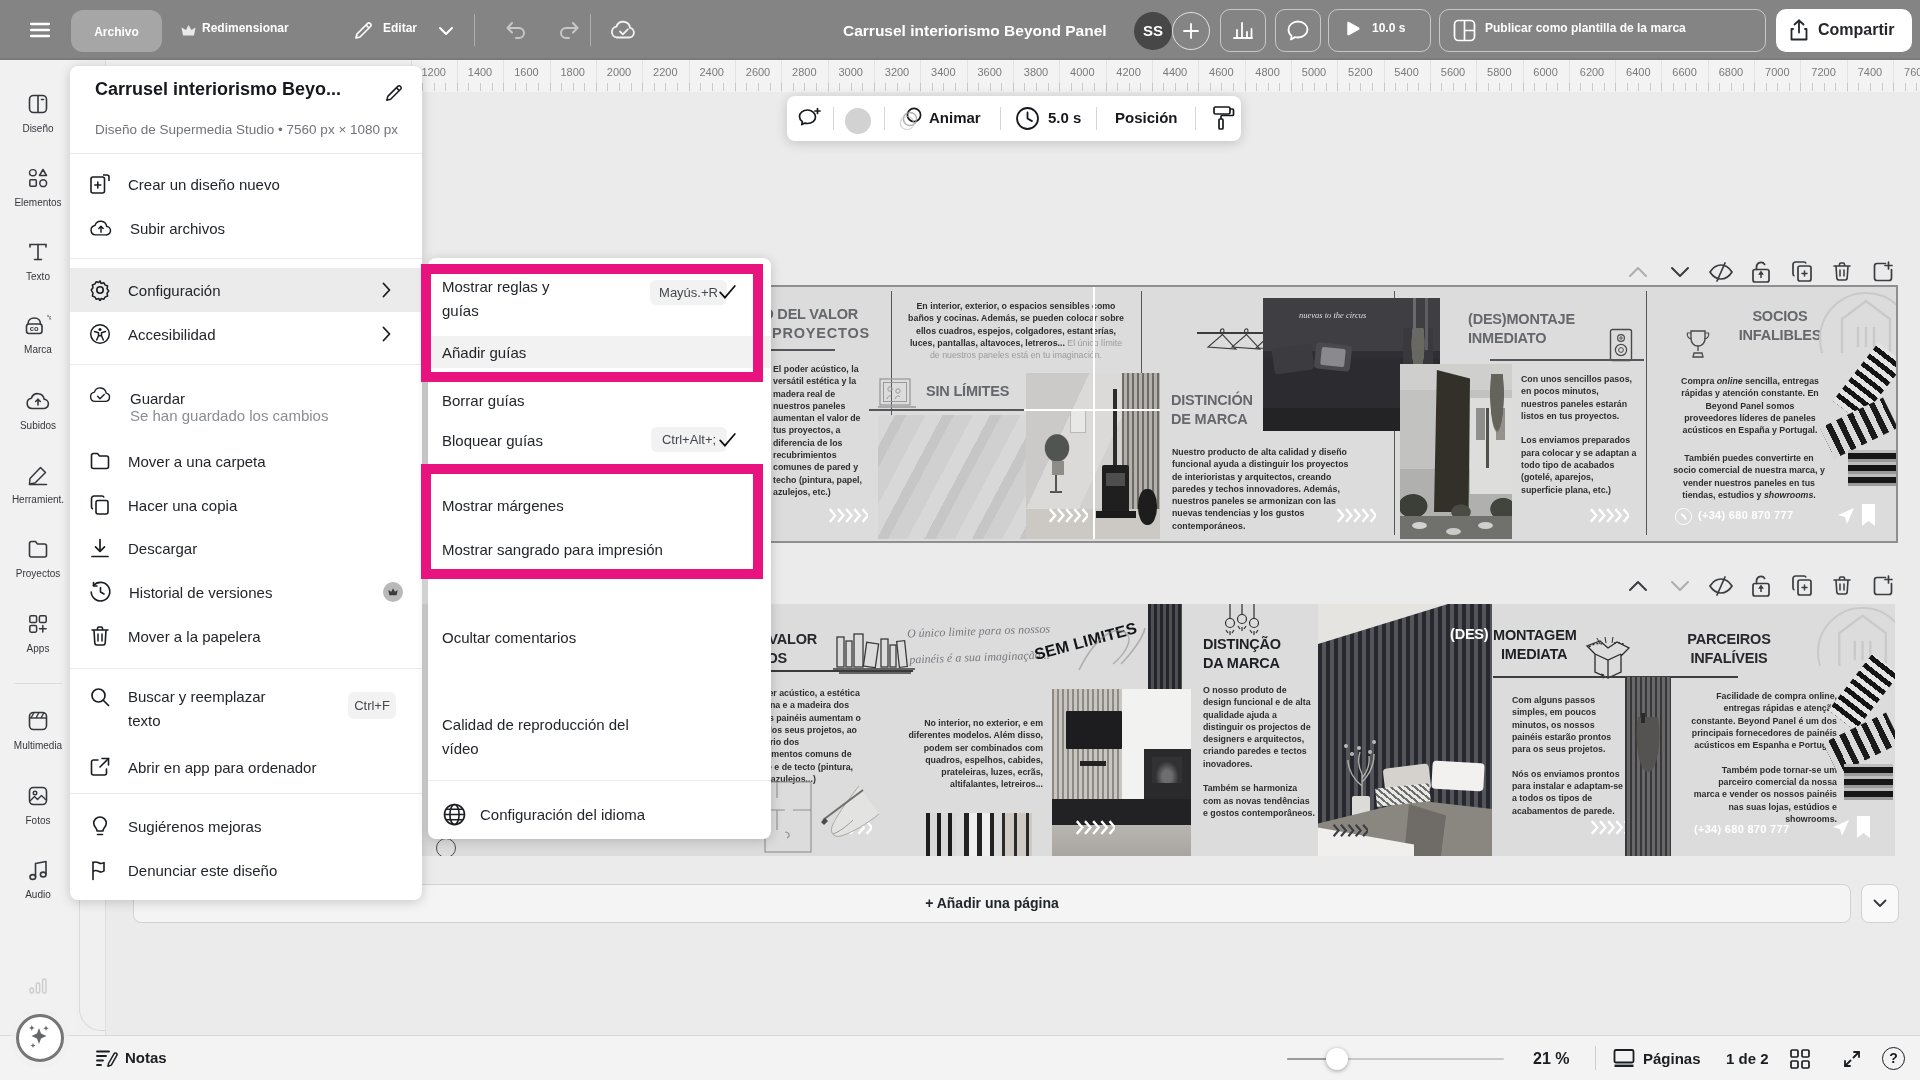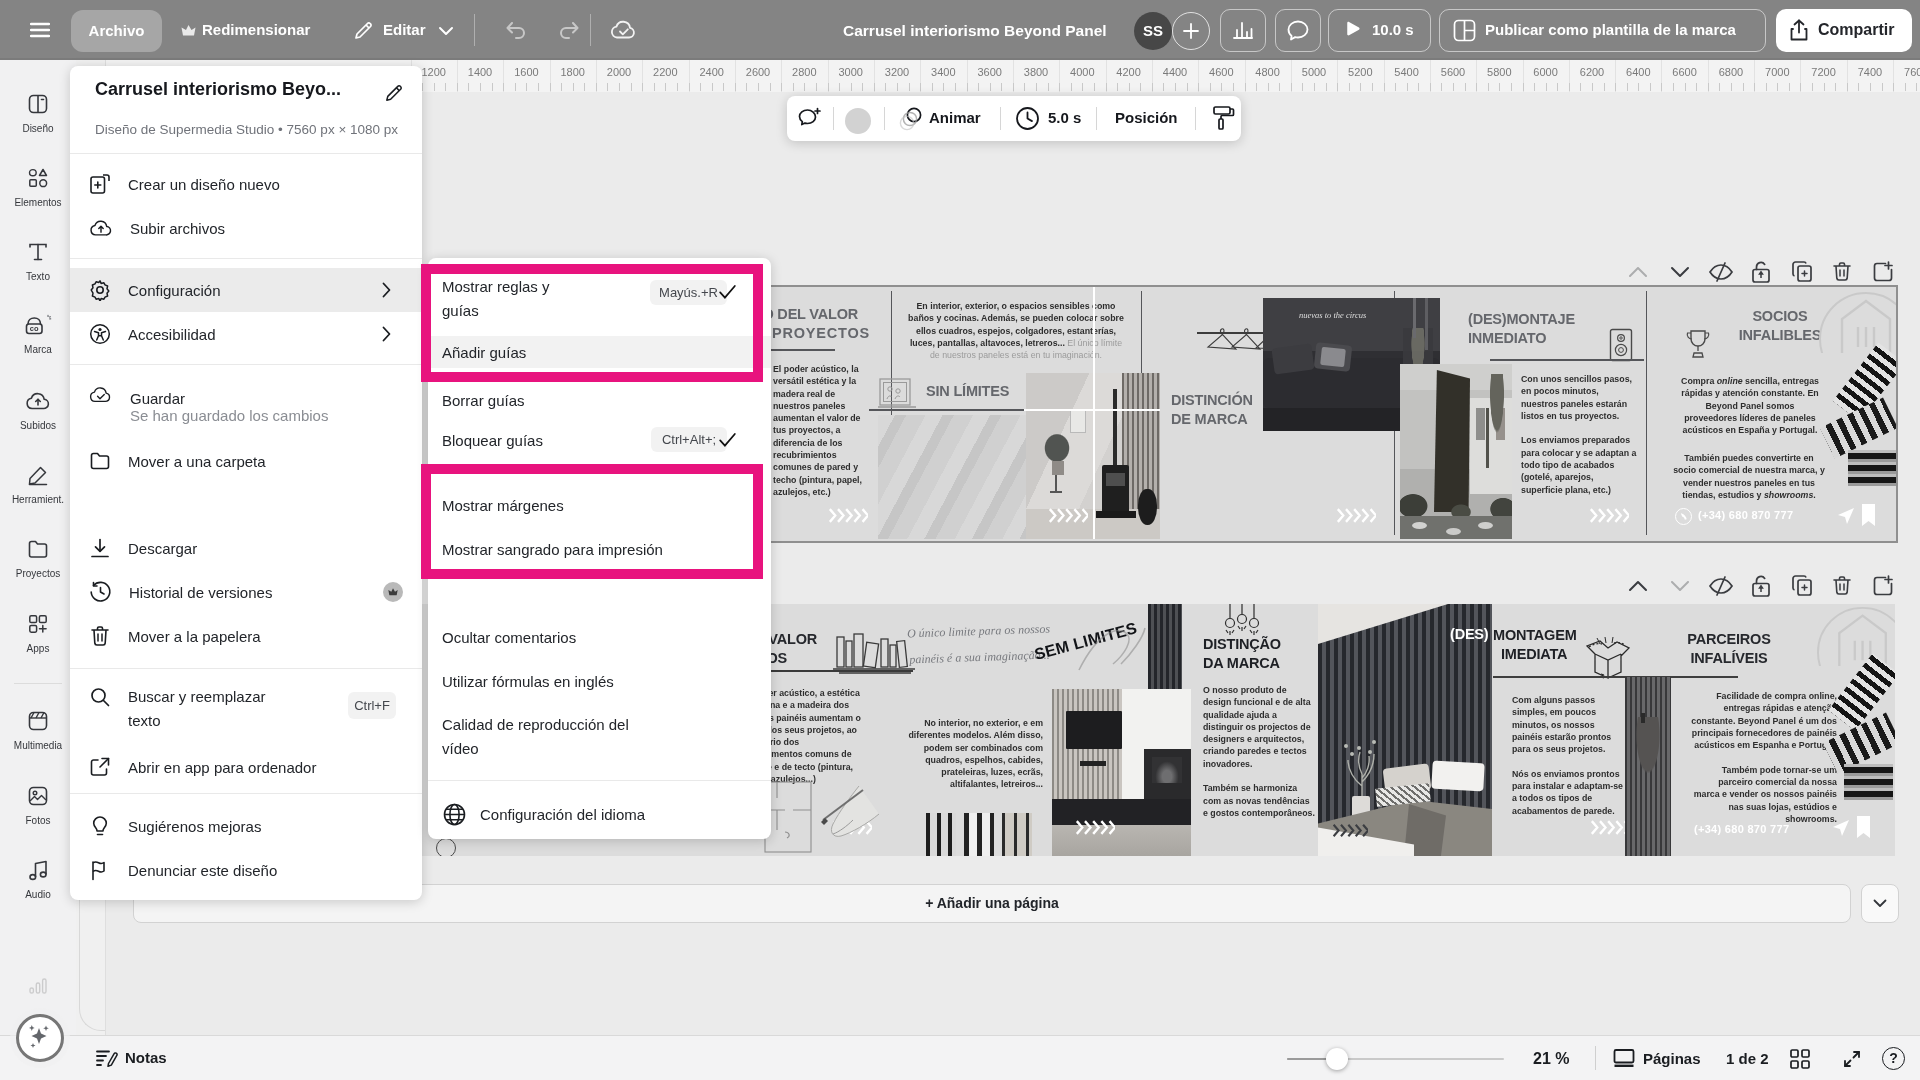--- a/index.html
+++ b/index.html
@@ -1,20 +1,20 @@
 <!DOCTYPE html>
 <html><head>
 <meta charset="utf-8">
 <style>
   * { margin:0; padding:0; box-sizing:border-box; }
   html,body { width:1920px; height:1080px; overflow:hidden; font-family:"Liberation Sans", sans-serif; }
   .abs { position:absolute; }
   
   #topbar { position:absolute; left:0; top:0; width:1920px; height:60px; background:#848484; border-bottom:2px solid #7b7b7b; color:#fff; }
-  .tb-txt { font-weight:bold; font-size:15px; color:#fff; }
+  .tb-txt { font-weight:bold; font-size:12px; color:#fff; }
   
   #sidebar { position:absolute; left:0; top:60px; width:76px; height:1020px; background:#f1f1f2; }
   .sb-item { position:absolute; left:0; width:76px; text-align:center; color:#35373c; }
   .sb-item .lbl { font-size:10px; margin-top:3px; color:#35373c; }
   
   #canvas { position:absolute; left:76px; top:60px; width:1844px; height:975px; background:#ebebeb; overflow:hidden; }
   
   #hruler { position:absolute; left:0; top:0; width:1844px; height:32px; background:#f3f3f3; }
   .rl-sep { position:absolute; top:0; width:1px; height:32px; background:#e2e2e2; }
   .rl-num { position:absolute; top:6px; font-size:11px; color:#7a7a7a; transform:translateX(-50%); }
@@ -311,20 +311,21 @@
       <div class="abs" style="left:10px;top:48px;width:40px;height:26px;background:#3c3c40;border-radius:4px;transform:rotate(-8deg);"></div>
       <div class="abs" style="left:52px;top:46px;width:36px;height:26px;background:#4a4a4e;border-radius:4px;transform:rotate(6deg);"></div>
       <div class="abs" style="left:58px;top:50px;width:24px;height:18px;background:#8a8a8e;border-radius:2px;transform:rotate(6deg);"></div>
       <div class="abs" style="left:140px;top:30px;width:30px;height:80px;background:radial-gradient(ellipse at 50% 20%,#6e6e66 0 30%,transparent 32%),#3a3a3e;opacity:0.9;"></div>
       <div class="abs" style="left:150px;top:0;width:3px;height:40px;background:#6a6a6e;"></div>
       <div class="abs" style="left:162px;top:0;width:3px;height:52px;background:#5e5e62;"></div>
       <span class="abs" style="left:36px;top:12px;font-family:'Liberation Serif',serif;font-style:italic;font-size:8.5px;color:#dedede;white-space:nowrap;">nuevas to the circus</span>
       <div class="abs" style="left:0;top:110px;width:177px;height:23px;background:#232326;"></div>
     </div>
     <div class="p1h" style="left:1035px;top:104px;width:130px;">DISTINCIÓN<br>DE MARCA</div>
+    <div class="pp" style="left:1036px;top:159px;width:180px;">Nuestro producto de alta calidad y diseño funcional ayuda a distinguir los proyectos de interioristas y arquitectos, creando paredes y techos innovadores. Además, nuestros paneles se armonizan con las nuevas tendencias y los gustos contemporáneos.</div>
     <svg class="abs" style="left:1200px;top:221px;" width="40" height="15" viewBox="0 0 44 16">
         <path d="M2 1l6 7-6 7M11 1l6 7-6 7M20 1l6 7-6 7M29 1l6 7-6 7M38 1l6 7-6 7" stroke="#fff" stroke-width="2.6" fill="none"></path>
       </svg>
 
     <div class="p1h" style="left:1332px;top:23px;width:160px;">(DES)MONTAJE<br>INMEDIATO</div>
     <svg class="abs" style="left:1473px;top:41px;" width="24" height="34" viewBox="0 0 24 34">
         <rect x="1.5" y="1.5" width="21" height="31" rx="2" fill="none" stroke="#4a4a4a" stroke-width="1.4"></rect>
         <circle cx="12" cy="10" r="3.4" fill="none" stroke="#4a4a4a" stroke-width="1.2"></circle>
         <circle cx="12" cy="10" r="1.2" fill="none" stroke="#4a4a4a"></circle>
         <circle cx="12" cy="22" r="5.6" fill="none" stroke="#4a4a4a" stroke-width="1.2"></circle>
@@ -852,20 +853,27 @@
         <path d="M10 12.5l2.8 2.8 5-5" fill="none" stroke="#1a1d21" stroke-width="1.6" stroke-linecap="round" stroke-linejoin="round"></path>
       </svg>
     <span style="margin-top:16px;">Guardar<br><span style="font-size:15px;color:#8a8d93;">Se han guardado los cambios</span></span>
     </div>
   <div class="mi" style="top:373px;height:44px;">
       <svg width="22" height="22" viewBox="0 0 22 22">
         <path d="M2.5 5.5c0-1.1.9-2 2-2h4l2 2.5h7c1.1 0 2 .9 2 2v8.5c0 1.1-.9 2-2 2h-13c-1.1 0-2-.9-2-2z" fill="none" stroke="#1a1d21" stroke-width="1.6" stroke-linejoin="round"></path>
       </svg>
       <span>Mover a una carpeta</span>
     </div>
+  <div class="mi" style="top:417px;height:44px;">
+      <svg width="22" height="22" viewBox="0 0 22 22">
+        <rect x="7" y="6.5" width="12" height="13.5" rx="2" fill="none" stroke="#1a1d21" stroke-width="1.6"></rect>
+        <path d="M15 3.5a2 2 0 0 0-2-1.5H5a2.5 2.5 0 0 0-2.5 2.5v8.5a2 2 0 0 0 1.5 1.9" fill="none" stroke="#1a1d21" stroke-width="1.6"></path>
+      </svg>
+      <span>Hacer una copia</span>
+    </div>
   <div class="mi" style="top:460px;height:44px;">
       <svg width="22" height="22" viewBox="0 0 22 22">
         <path d="M11 2.5V14" stroke="#1a1d21" stroke-width="1.7" stroke-linecap="round"></path>
         <path d="M6.5 9.8 11 14.3l4.5-4.5" fill="none" stroke="#1a1d21" stroke-width="1.7" stroke-linecap="round" stroke-linejoin="round"></path>
         <path d="M3 19.5h16" stroke="#1a1d21" stroke-width="1.7" stroke-linecap="round"></path>
       </svg>
       <span>Descargar</span>
     </div>
   <div class="mi" style="top:504px;height:44px;">
       <svg width="23" height="22" viewBox="0 0 23 22">
@@ -943,23 +951,20 @@
     </div>
   <div class="mi" style="top:225px;height:44px;">
       <span style="margin-left:14px;">Mostrar márgenes</span>
     </div>
   <div class="mi" style="top:269px;height:44px;">
       <span style="margin-left:14px;">Mostrar sangrado para impresión</span>
     </div>
   <div class="mi" style="top:357px;height:44px;">
       <span style="margin-left:14px;">Ocultar comentarios</span>
     </div>
-  <div class="mi" style="top:401px;height:44px;">
-      <span style="margin-left:14px;">Utilizar fórmulas en inglés</span>
-    </div>
   <div class="mi" style="top:446px;height:62px;align-items:flex-start;">
       <span style="margin-left:14px;margin-top:9px;line-height:24px;">Calidad de reproducción del<br>vídeo</span>
     </div>
   <div class="divider" style="top:522px;"></div>
   <div class="mi" style="top:534px;height:44px;">
       <svg style="margin-left:14px;margin-right:13px;" width="25" height="25" viewBox="0 0 25 25">
         <circle cx="12.5" cy="12.5" r="10" fill="none" stroke="#1a1d21" stroke-width="1.6"></circle>
         <ellipse cx="12.5" cy="12.5" rx="4.6" ry="10" fill="none" stroke="#1a1d21" stroke-width="1.6"></ellipse>
         <path d="M2.5 12.5h20M4 7.3h17M4 17.7h17" stroke="#1a1d21" stroke-width="1.6"></path>
       </svg>

